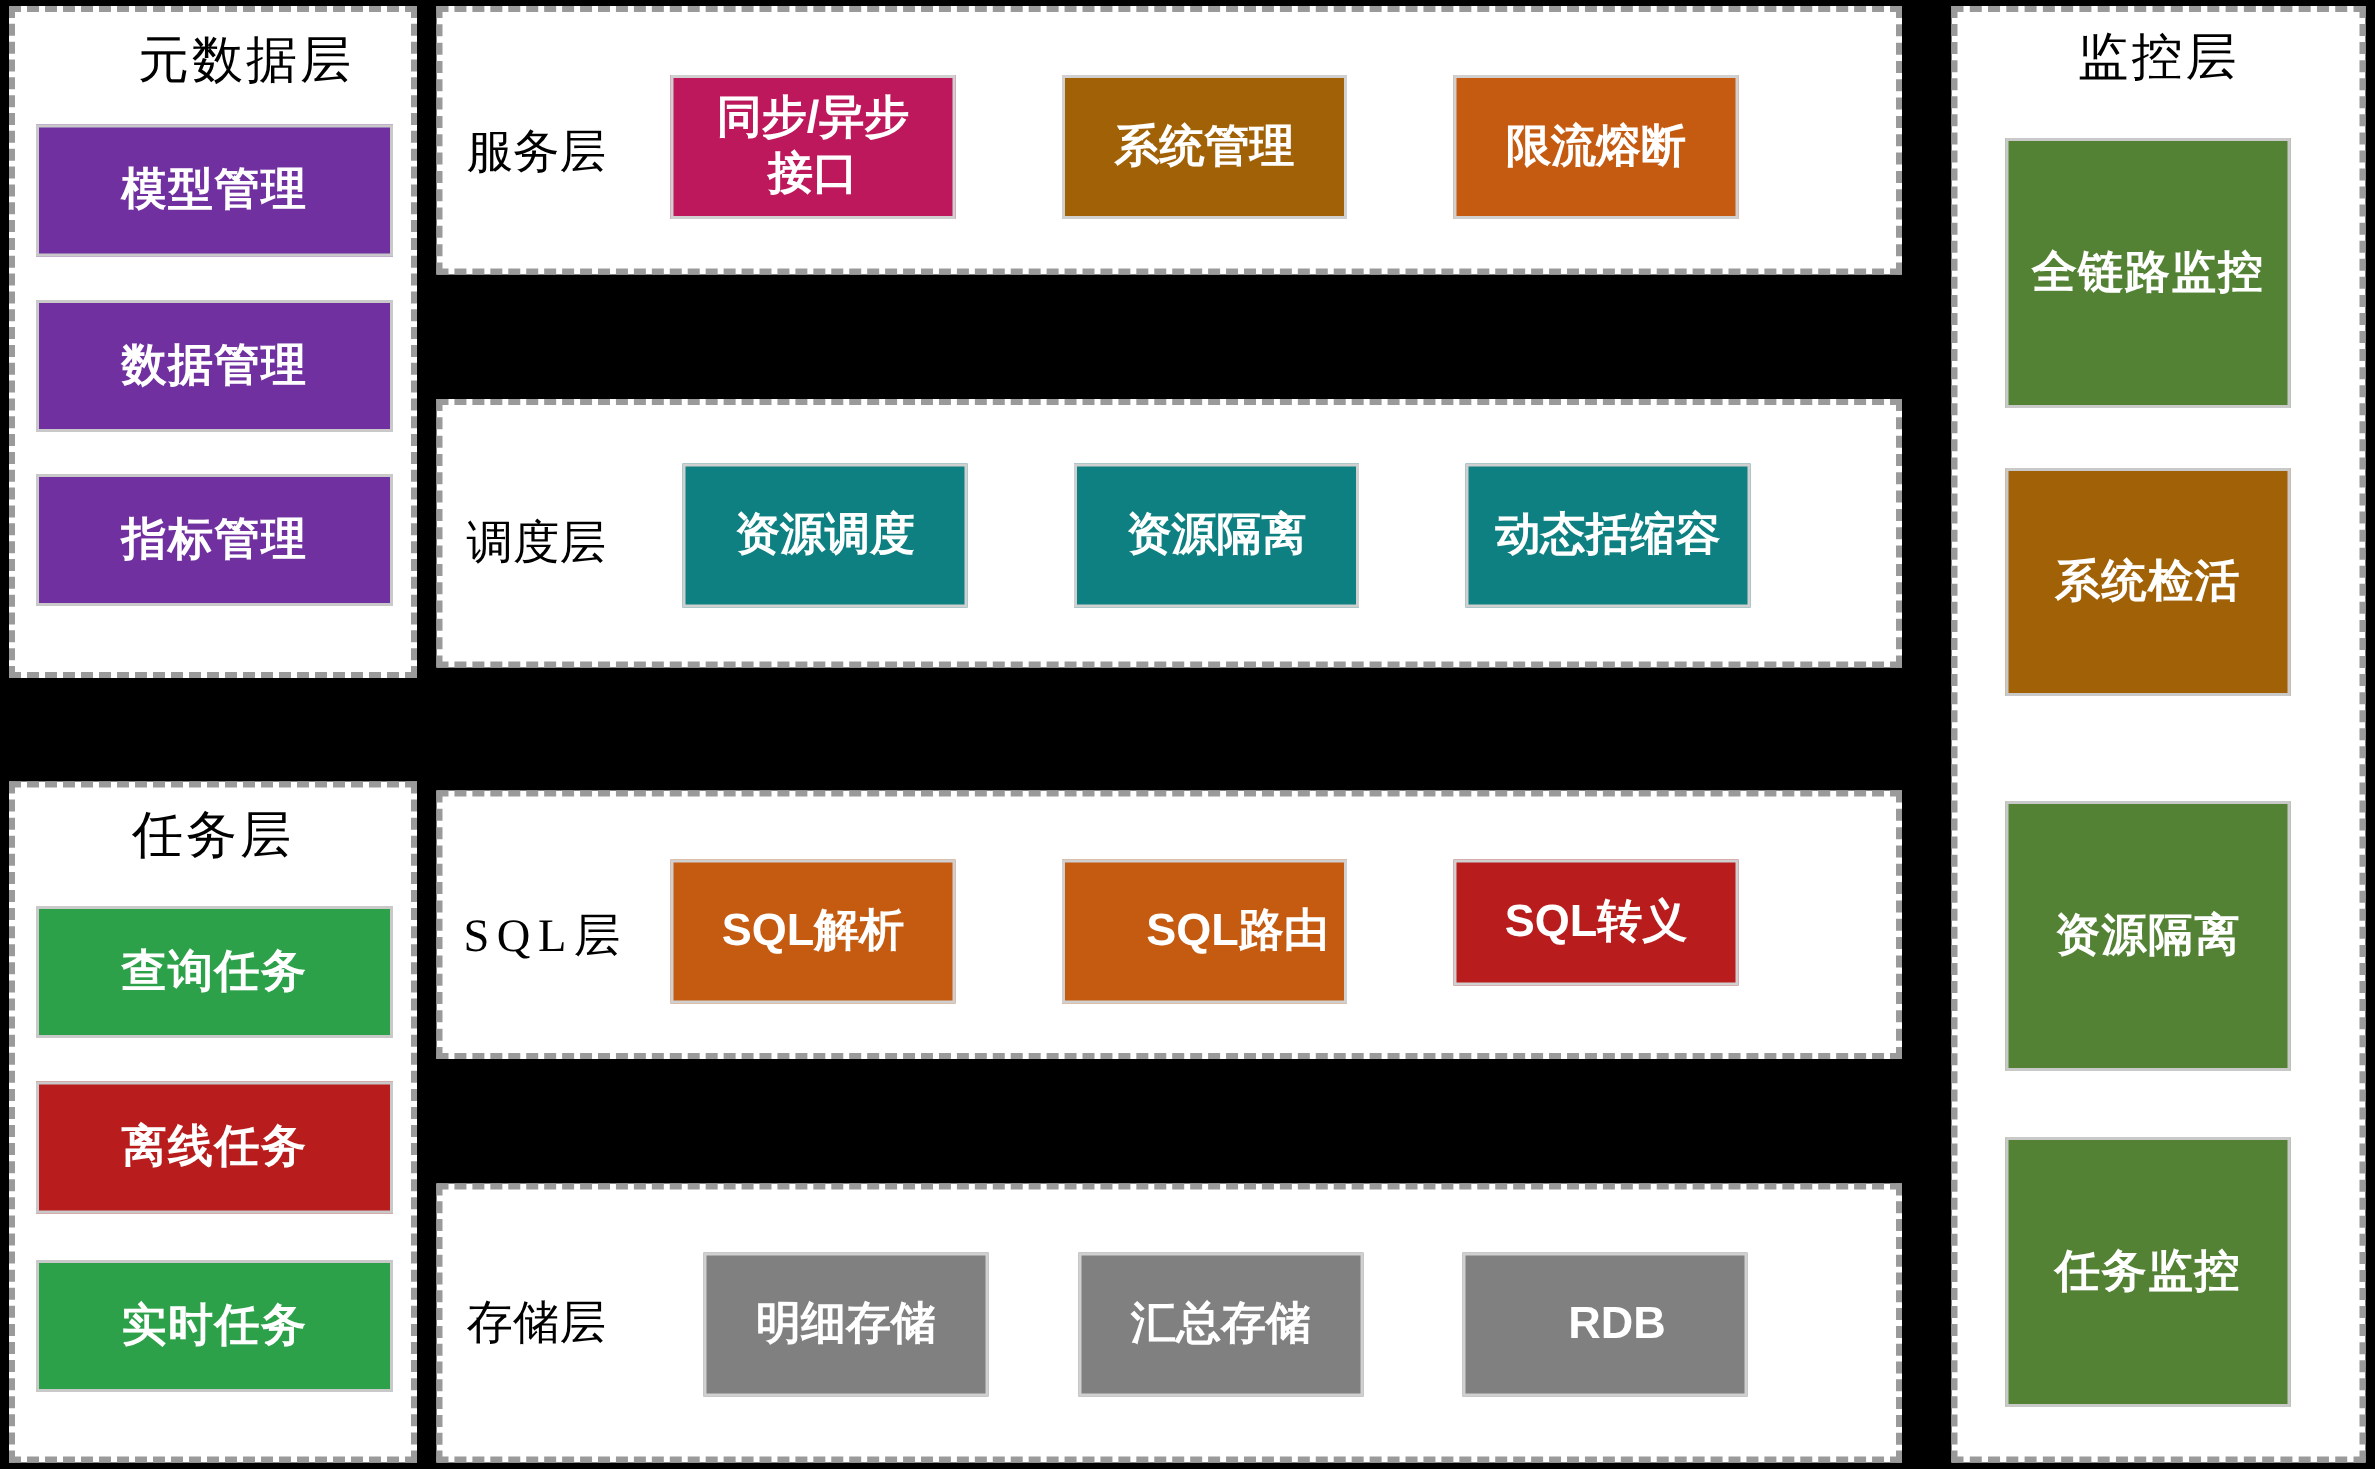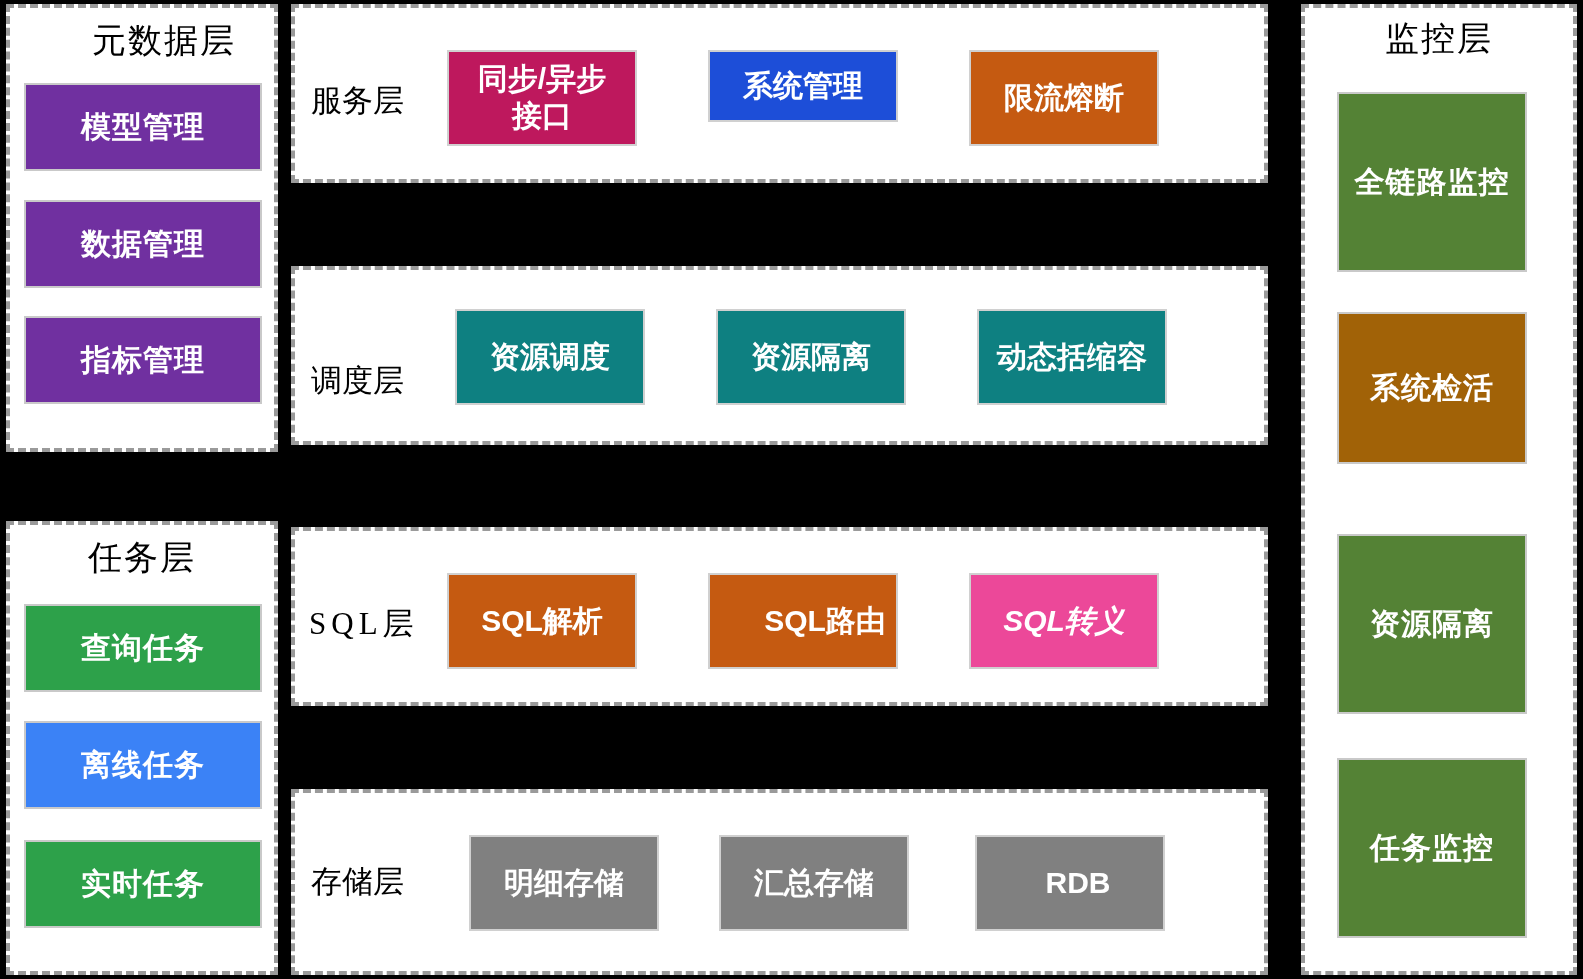--- a/index.html
+++ b/index.html
@@ -100,48 +100,48 @@
     </div>
   </div>
 
   <div class="panel" style="left:6px; top:521px; width:272px; height:454px;">
     <div class="panel-title" style="margin-top:14px;">任务层</div>
 
     <div class="chip" style="left:14px; top:79px; width:238px; height:88px; background:#2da14a;">
       <span>查询任务</span>
     </div>
 
-    <div class="chip" style="left:14px; top:196px; width:238px; height:88px; background:#3b82f6;">
+    <div class="chip" style="left:14px; top:196px; width:238px; height:88px; background:#b91c1c;">
       <span>离线任务</span>
     </div>
 
     <div class="chip" style="left:14px; top:315px; width:238px; height:88px; background:#2da14a;">
       <span>实时任务</span>
     </div>
   </div>
 
   <div class="panel" style="left:291px; top:4px; width:977px; height:179px;">
     <div class="row-label" style="left:16px; top:72px;">服务层</div>
 
     <div class="cell" style="left:152px; top:42px; width:190px; height:96px; background:#be185d;">
       <span style="white-space:pre-line;">同步/异步
 接口</span>
     </div>
 
-    <div class="cell" style="left:413px; top:42px; width:190px; height:72px; background:#1d4ed8;">
+    <div class="cell" style="left:413px; top:42px; width:190px; height:96px; background:#a16207;">
       <span style="white-space:pre-line;">系统管理</span>
     </div>
 
     <div class="cell" style="left:674px; top:42px; width:190px; height:96px; background:#c55a11;">
       <span style="white-space:pre-line;">限流熔断</span>
     </div>
   </div>
 
   <div class="panel" style="left:291px; top:266px; width:977px; height:179px;">
-    <div class="row-label" style="left:16px; top:71px;margin-top:19px;">调度层</div>
+    <div class="row-label" style="left:16px; top:71px;">调度层</div>
 
     <div class="cell" style="left:160px; top:39px; width:190px; height:96px; background:#0e8081;">
       <span style="white-space:pre-line;">资源调度</span>
     </div>
 
     <div class="cell" style="left:421px; top:39px; width:190px; height:96px; background:#0e8081;">
       <span style="white-space:pre-line;">资源隔离</span>
     </div>
 
     <div class="cell" style="left:682px; top:39px; width:190px; height:96px; background:#0e8081;">
@@ -153,21 +153,21 @@
     <div class="row-label spaced" style="left:14px; top:72px;">SQL层</div>
 
     <div class="cell" style="left:152px; top:42px; width:190px; height:96px; background:#c55a11;">
       <span style="white-space:pre-line;">SQL解析</span>
     </div>
 
     <div class="cell" style="left:413px; top:42px; width:190px; height:96px; background:#c55a11;padding-left:44px;">
       <span style="white-space:pre-line;">SQL路由</span>
     </div>
 
-    <div class="cell" style="left:674px; top:42px; width:190px; height:96px; background:#ec4899;font-style:italic;">
+    <div class="cell" style="left:674px; top:42px; width:190px; height:84px; background:#b91c1c;">
       <span style="white-space:pre-line;">SQL转义</span>
     </div>
   </div>
 
   <div class="panel" style="left:291px; top:789px; width:977px; height:186px;">
     <div class="row-label" style="left:16px; top:68px;">存储层</div>
 
     <div class="cell" style="left:174px; top:42px; width:190px; height:96px; background:#808080;">
       <span style="white-space:pre-line;">明细存储</span>
     </div>

